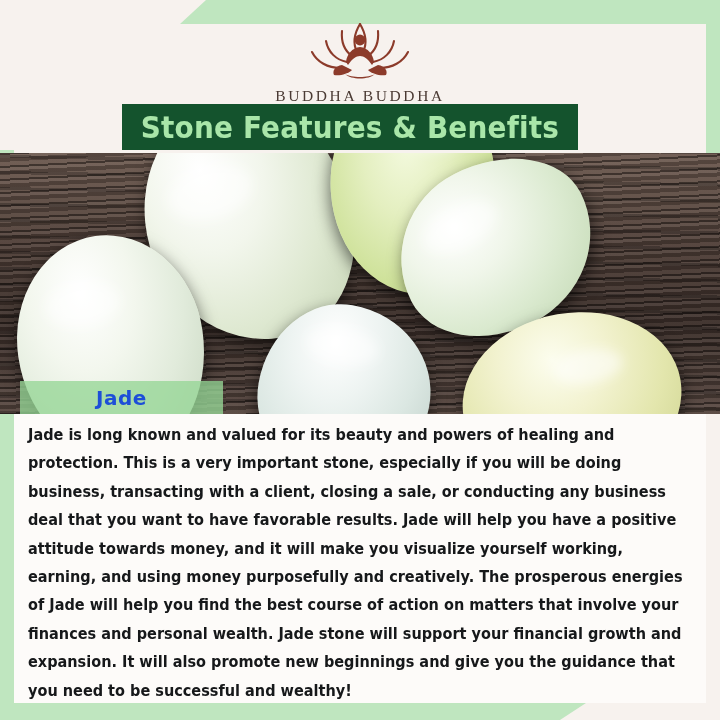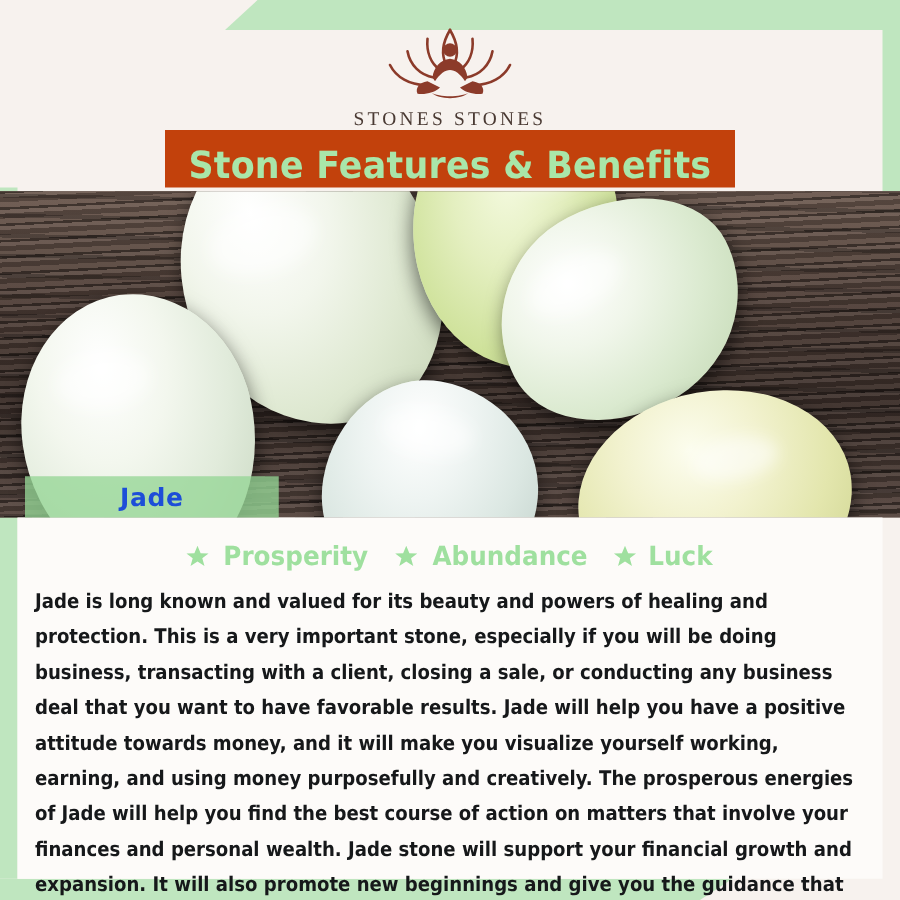--- a/index.html
+++ b/index.html
@@ -80,26 +80,26 @@
     font-family: "Liberation Serif", serif;
     font-size: 15.5px;
     letter-spacing: 2.6px;
     color: #4a3a33;
   }
 
   
   #title-banner {
     position: absolute;
     top: 104px;
-    left: 132px;
+    left: 122px;
     width: 456px;
     height: 46px;
-    background: #c2410c;
+    background: #14532d;
     display: flex;
-    align-items: flex-end;
+    align-items: center;
     justify-content: center;
     z-index: 3;
   }
   #title-text {
     font-family: "DejaVu Sans", sans-serif;
     font-weight: bold;
     font-size: 30px;
     letter-spacing: 0.2px;
     color: #a9e6a9;
     transform: scaleX(0.93);
@@ -294,21 +294,21 @@
         <path d="M106 34 C101 44, 90 50, 78 50"></path>
       </g>
       <g fill="#8c3b2a">
         <circle cx="58" cy="22" r="5.4"></circle>
         <path d="M58 29 C50 30, 45 36, 44 44 L46 47 C50 41, 54 38, 58 38 C62 38, 66 41, 70 47 L72 44 C71 36, 66 30, 58 29 Z"></path>
         <path d="M40 47 C33 48, 30 53, 32 57 C38 58, 46 56, 50 52 Z"></path>
         <path d="M76 47 C83 48, 86 53, 84 57 C78 58, 70 56, 66 52 Z"></path>
         <path d="M43 56 C49 60, 67 60, 73 56 C67 62, 49 62, 43 56 Z"></path>
       </g>
     </svg>
-    <span id="logo-wordmark">STONES STONES</span>
+    <span id="logo-wordmark">BUDDHA BUDDHA</span>
   </div>
 
   <div id="title-banner">
     <span id="title-text">Stone Features &amp; Benefits</span>
   </div>
 
   <div id="photo">
     <div class="wood"></div>
     <div class="stone" id="stone-1"></div>
     <div class="stone" id="stone-2"></div>
@@ -317,37 +317,17 @@
     <div class="stone" id="stone-5"></div>
     <div class="stone" id="stone-6"></div>
   </div>
 
   <div id="jade-bar">
     <span id="jade-label">Jade</span>
   </div>
 
   <div id="content">
 
-    <div id="keywords">
-      <div class="keyword">
-        <svg class="star-icon" viewBox="0 0 24 24">
-          <path d="M12 1.8 L15 9 L22.6 9.3 L16.6 14 L18.7 21.4 L12 17.1 L5.3 21.4 L7.4 14 L1.4 9.3 L9 9 Z" fill="#9fe09f"></path>
-        </svg>
-        <span class="keyword-label">Prosperity</span>
-      </div>
-      <div class="keyword">
-        <svg class="star-icon" viewBox="0 0 24 24">
-          <path d="M12 1.8 L15 9 L22.6 9.3 L16.6 14 L18.7 21.4 L12 17.1 L5.3 21.4 L7.4 14 L1.4 9.3 L9 9 Z" fill="#9fe09f"></path>
-        </svg>
-        <span class="keyword-label">Abundance</span>
-      </div>
-      <div class="keyword">
-        <svg class="star-icon" viewBox="0 0 24 24">
-          <path d="M12 1.8 L15 9 L22.6 9.3 L16.6 14 L18.7 21.4 L12 17.1 L5.3 21.4 L7.4 14 L1.4 9.3 L9 9 Z" fill="#9fe09f"></path>
-        </svg>
-        <span class="keyword-label">Luck</span>
-      </div>
-    </div>
 
     <p id="body-text">Jade is long known and valued for its beauty and powers of healing and protection. This is a very important stone, especially if you will be doing business, transacting with a client, closing a sale, or conducting any business deal that you want to have favorable results. Jade will help you have a positive attitude towards money, and it will make you visualize yourself working, earning, and using money purposefully and creatively. The prosperous energies of Jade will help you find the best course of action on matters that involve your finances and personal wealth. Jade stone will support your financial growth and expansion. It will also promote new beginnings and give you the guidance that you need to be successful and wealthy!</p>
 
   </div>
 </div>
 
 </body></html>

